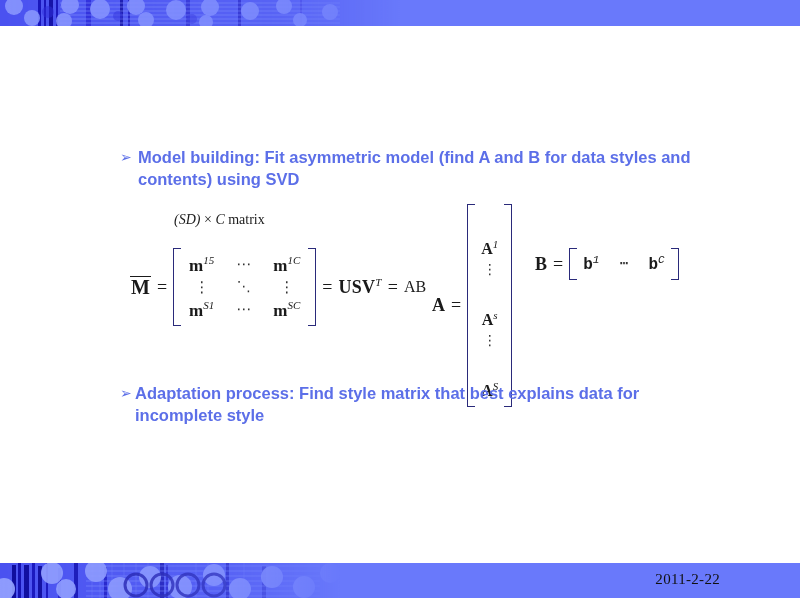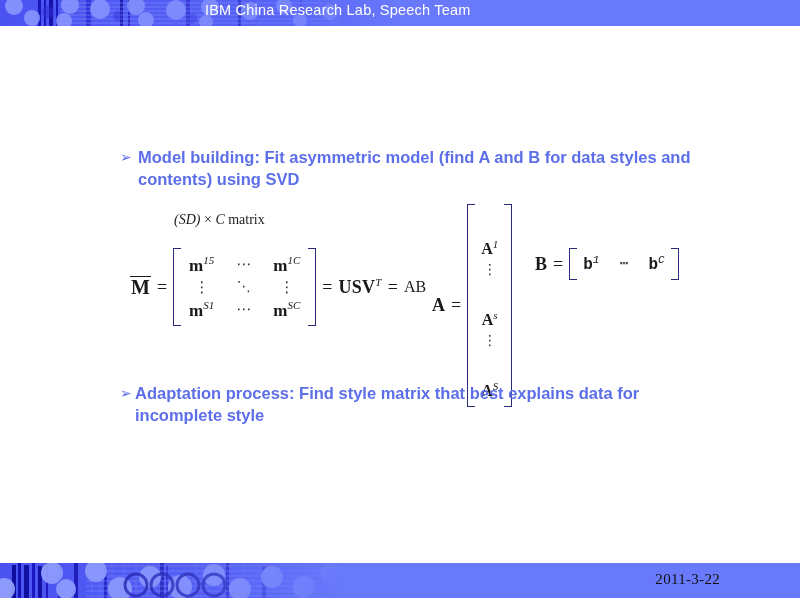--- a/index.html
+++ b/index.html
@@ -300,21 +300,20 @@
           <circle cx="300" cy="20" r="7"></circle>
           <circle cx="330" cy="12" r="8"></circle>
         </g>
         <g fill="#2a28d8" opacity="0.5">
           <circle cx="48" cy="12" r="6"></circle>
           <circle cx="118" cy="16" r="5"></circle>
           <circle cx="192" cy="19" r="5"></circle>
         </g>
       </g>
     </svg>
-    <div id="header-title">IBM China Research Lab, Speech Team</div>
   </div>
 
   <div id="bullet-1" class="bullet-block">
     <span class="bullet-marker">➢</span>
     <span class="bullet-text">Model building: Fit asymmetric model (find A and B for data styles and contents) using SVD</span>
   </div>
 
   <div id="math-area">
 
     <div class="matrix-caption">
@@ -446,16 +445,16 @@
         </g>
 
         <g fill="none" stroke="#14109e" stroke-width="3" opacity="0.8">
           <circle cx="136" cy="22" r="11"></circle>
           <circle cx="162" cy="22" r="11"></circle>
           <circle cx="188" cy="22" r="11"></circle>
           <circle cx="214" cy="22" r="11"></circle>
         </g>
       </g>
     </svg>
-    <div id="footer-date">2011-3-22</div>
+    <div id="footer-date">2011-2-22</div>
   </div>
 
 </div>
 
 </body></html>

